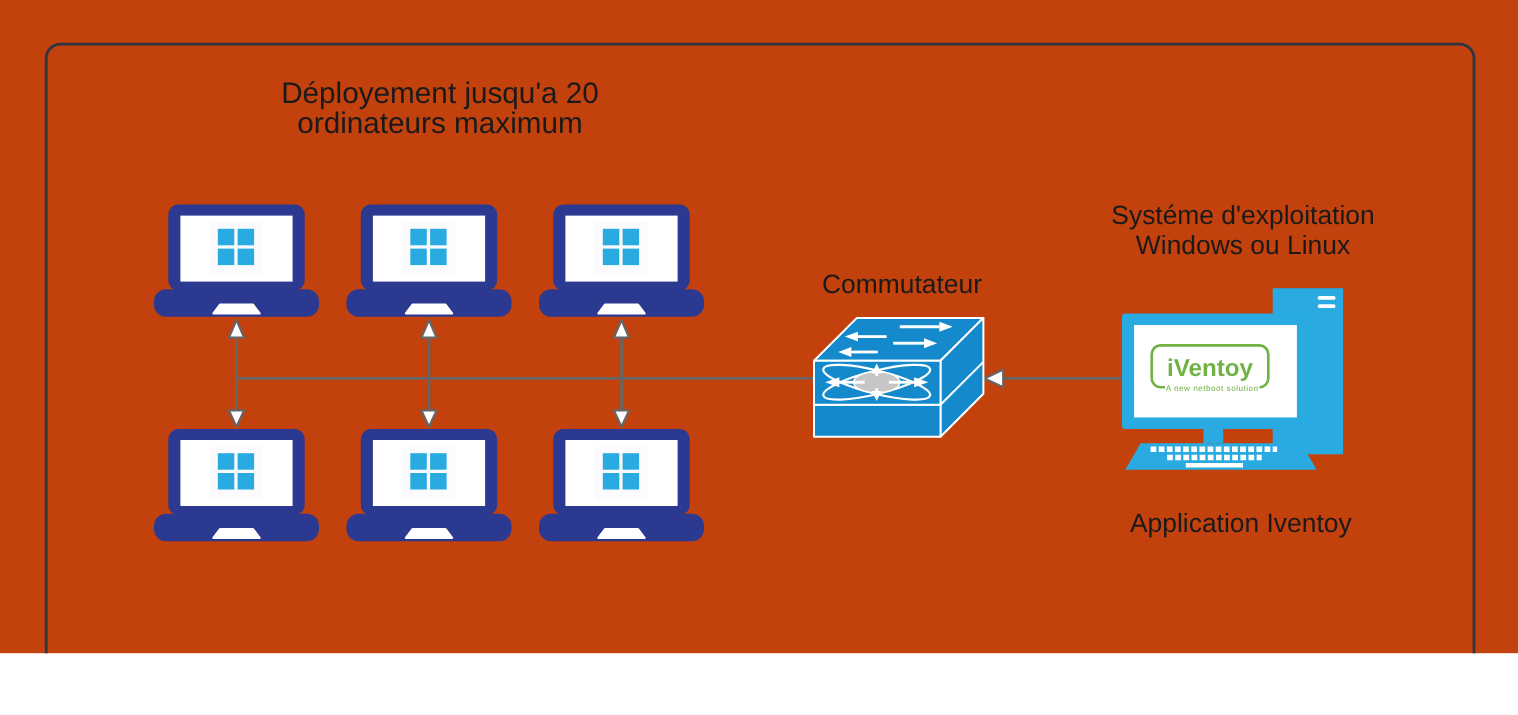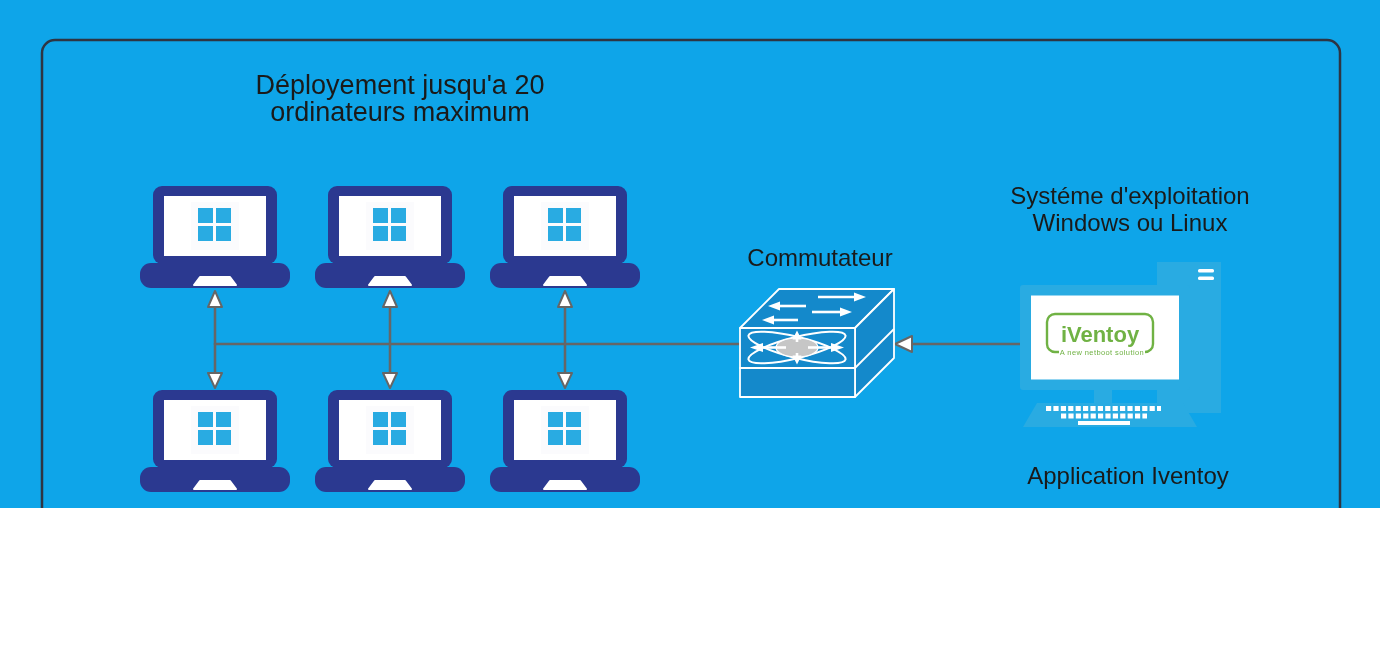--- a/index.html
+++ b/index.html
@@ -1,19 +1,19 @@
 <!DOCTYPE html>
 <html style="--canvas-border: #2e3543; --laptop-navy: #2b3990; --windows-blue: #29abe2; --switch-blue: #1489cb; --pc-blue: #29abe2; --iventoy-green: #70b244; --connector-gray: #666666; --text-dark: #1a1a1a;"><head>
 <meta charset="utf-8">
 <style>
   html,body{margin:0;padding:0;background:#ffffff;}
   .stage{
     position:relative;
-    width:1380px;height:508px;
-    background:#0ea5e9;
+    width:1380px;height:594px;
+    background:#c2410c;
     overflow:hidden;
     font-family:"Liberation Sans","DejaVu Sans",sans-serif;
   }
   svg{position:absolute;top:0;left:0;}
 
   .label{
     font-family:"Liberation Sans","DejaVu Sans",sans-serif;
     fill:var(--text-dark,#1a1a1a);
     font-weight:500;
   }

